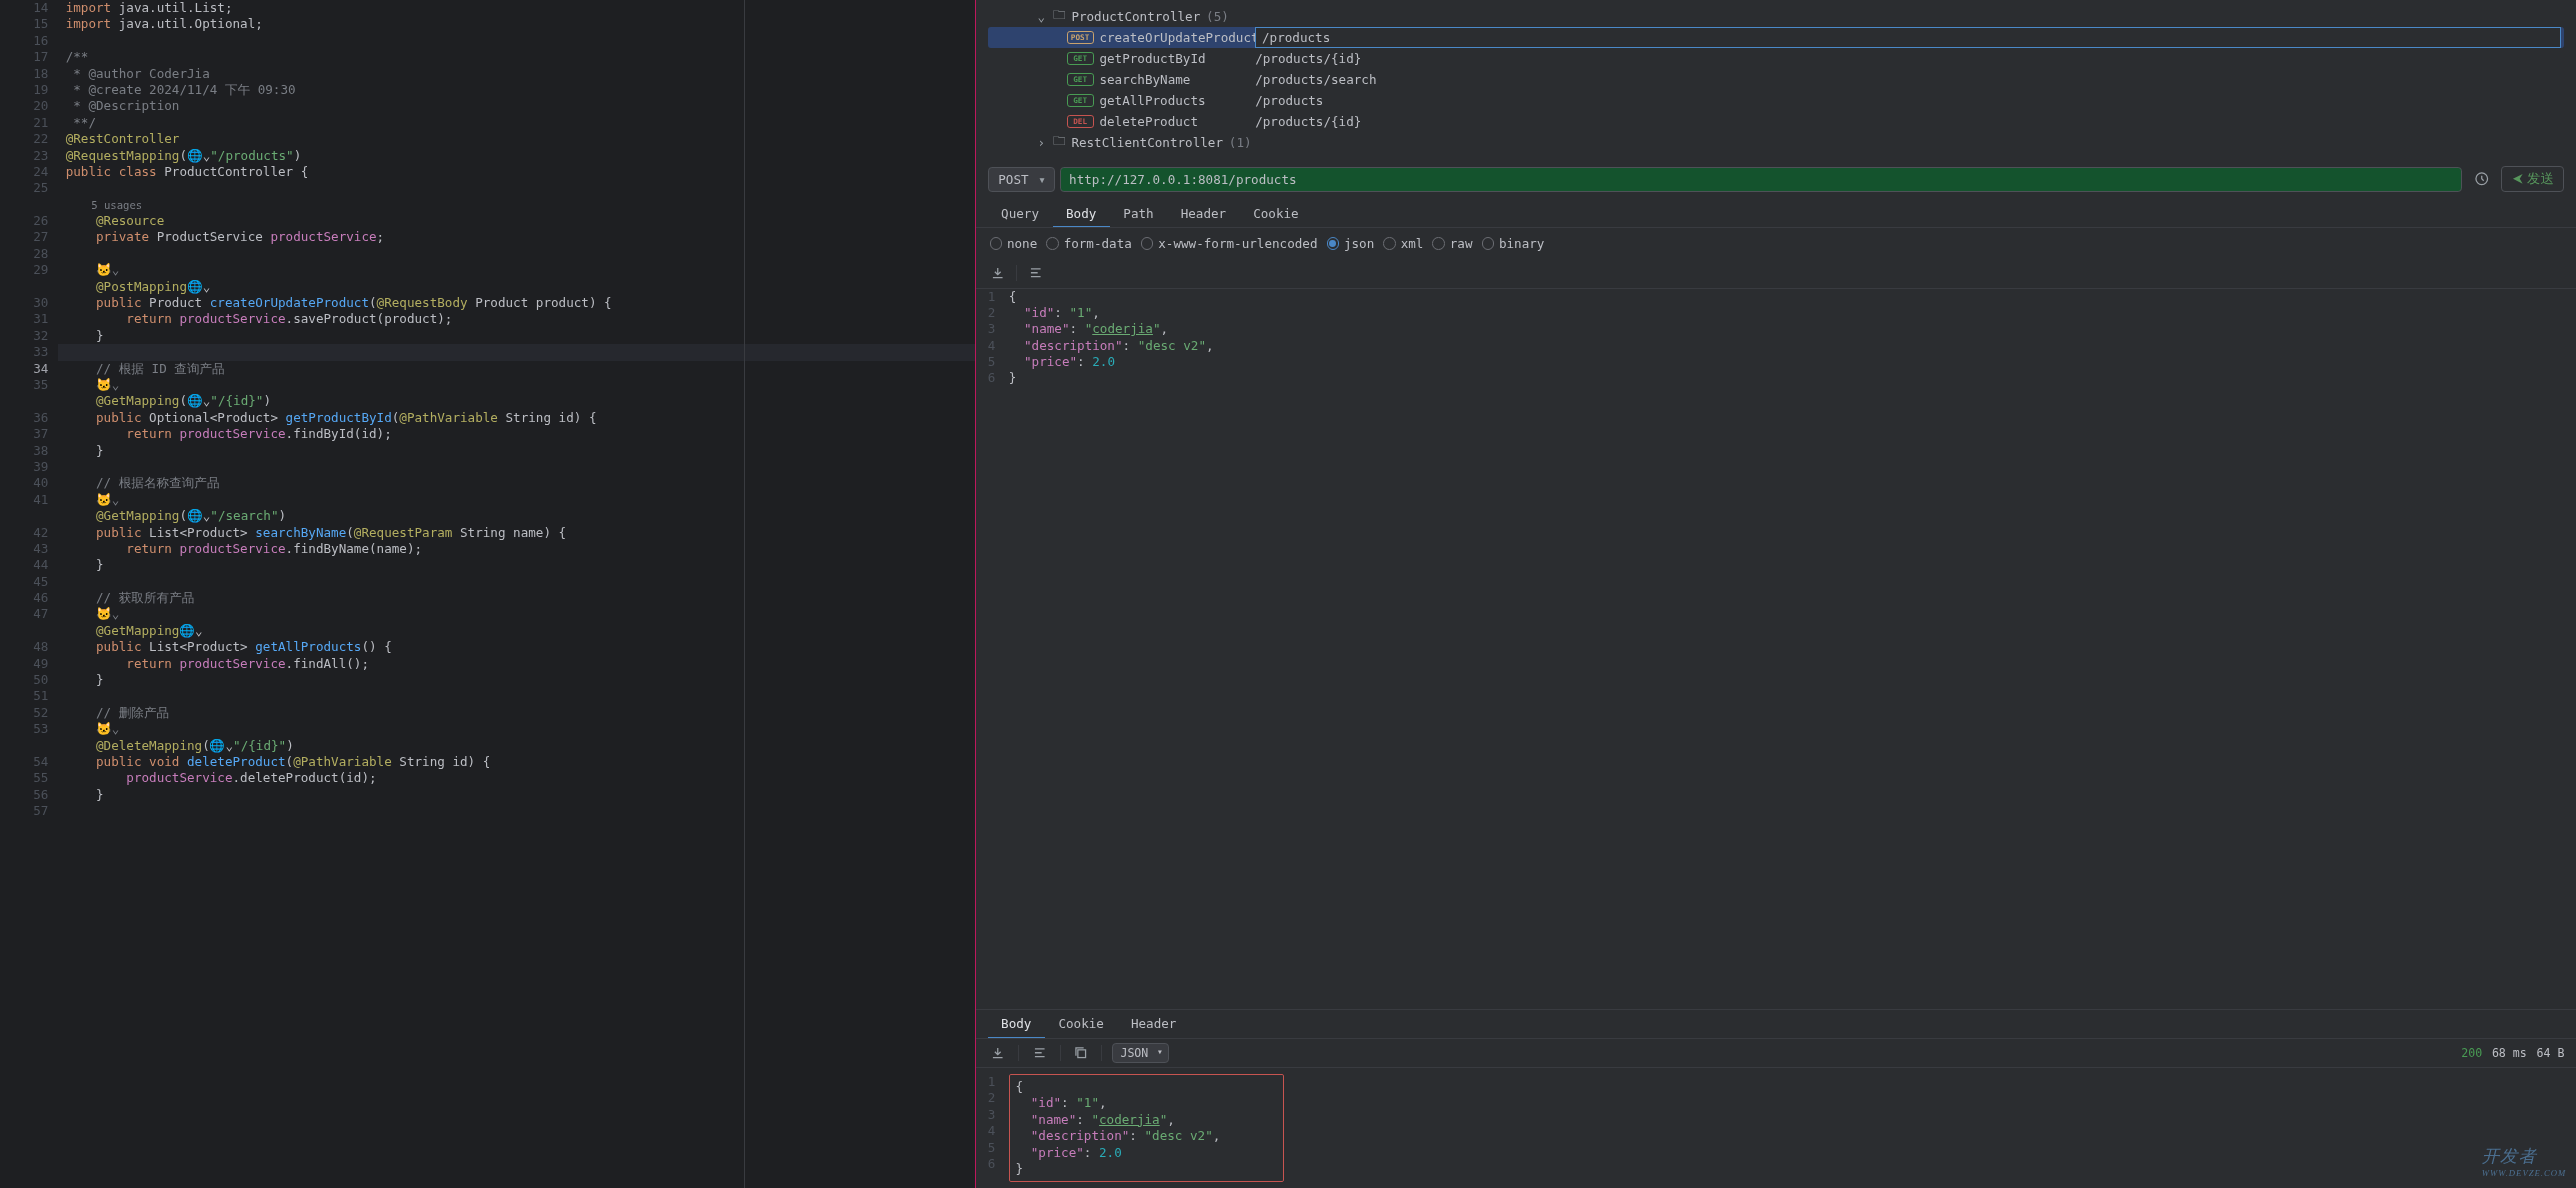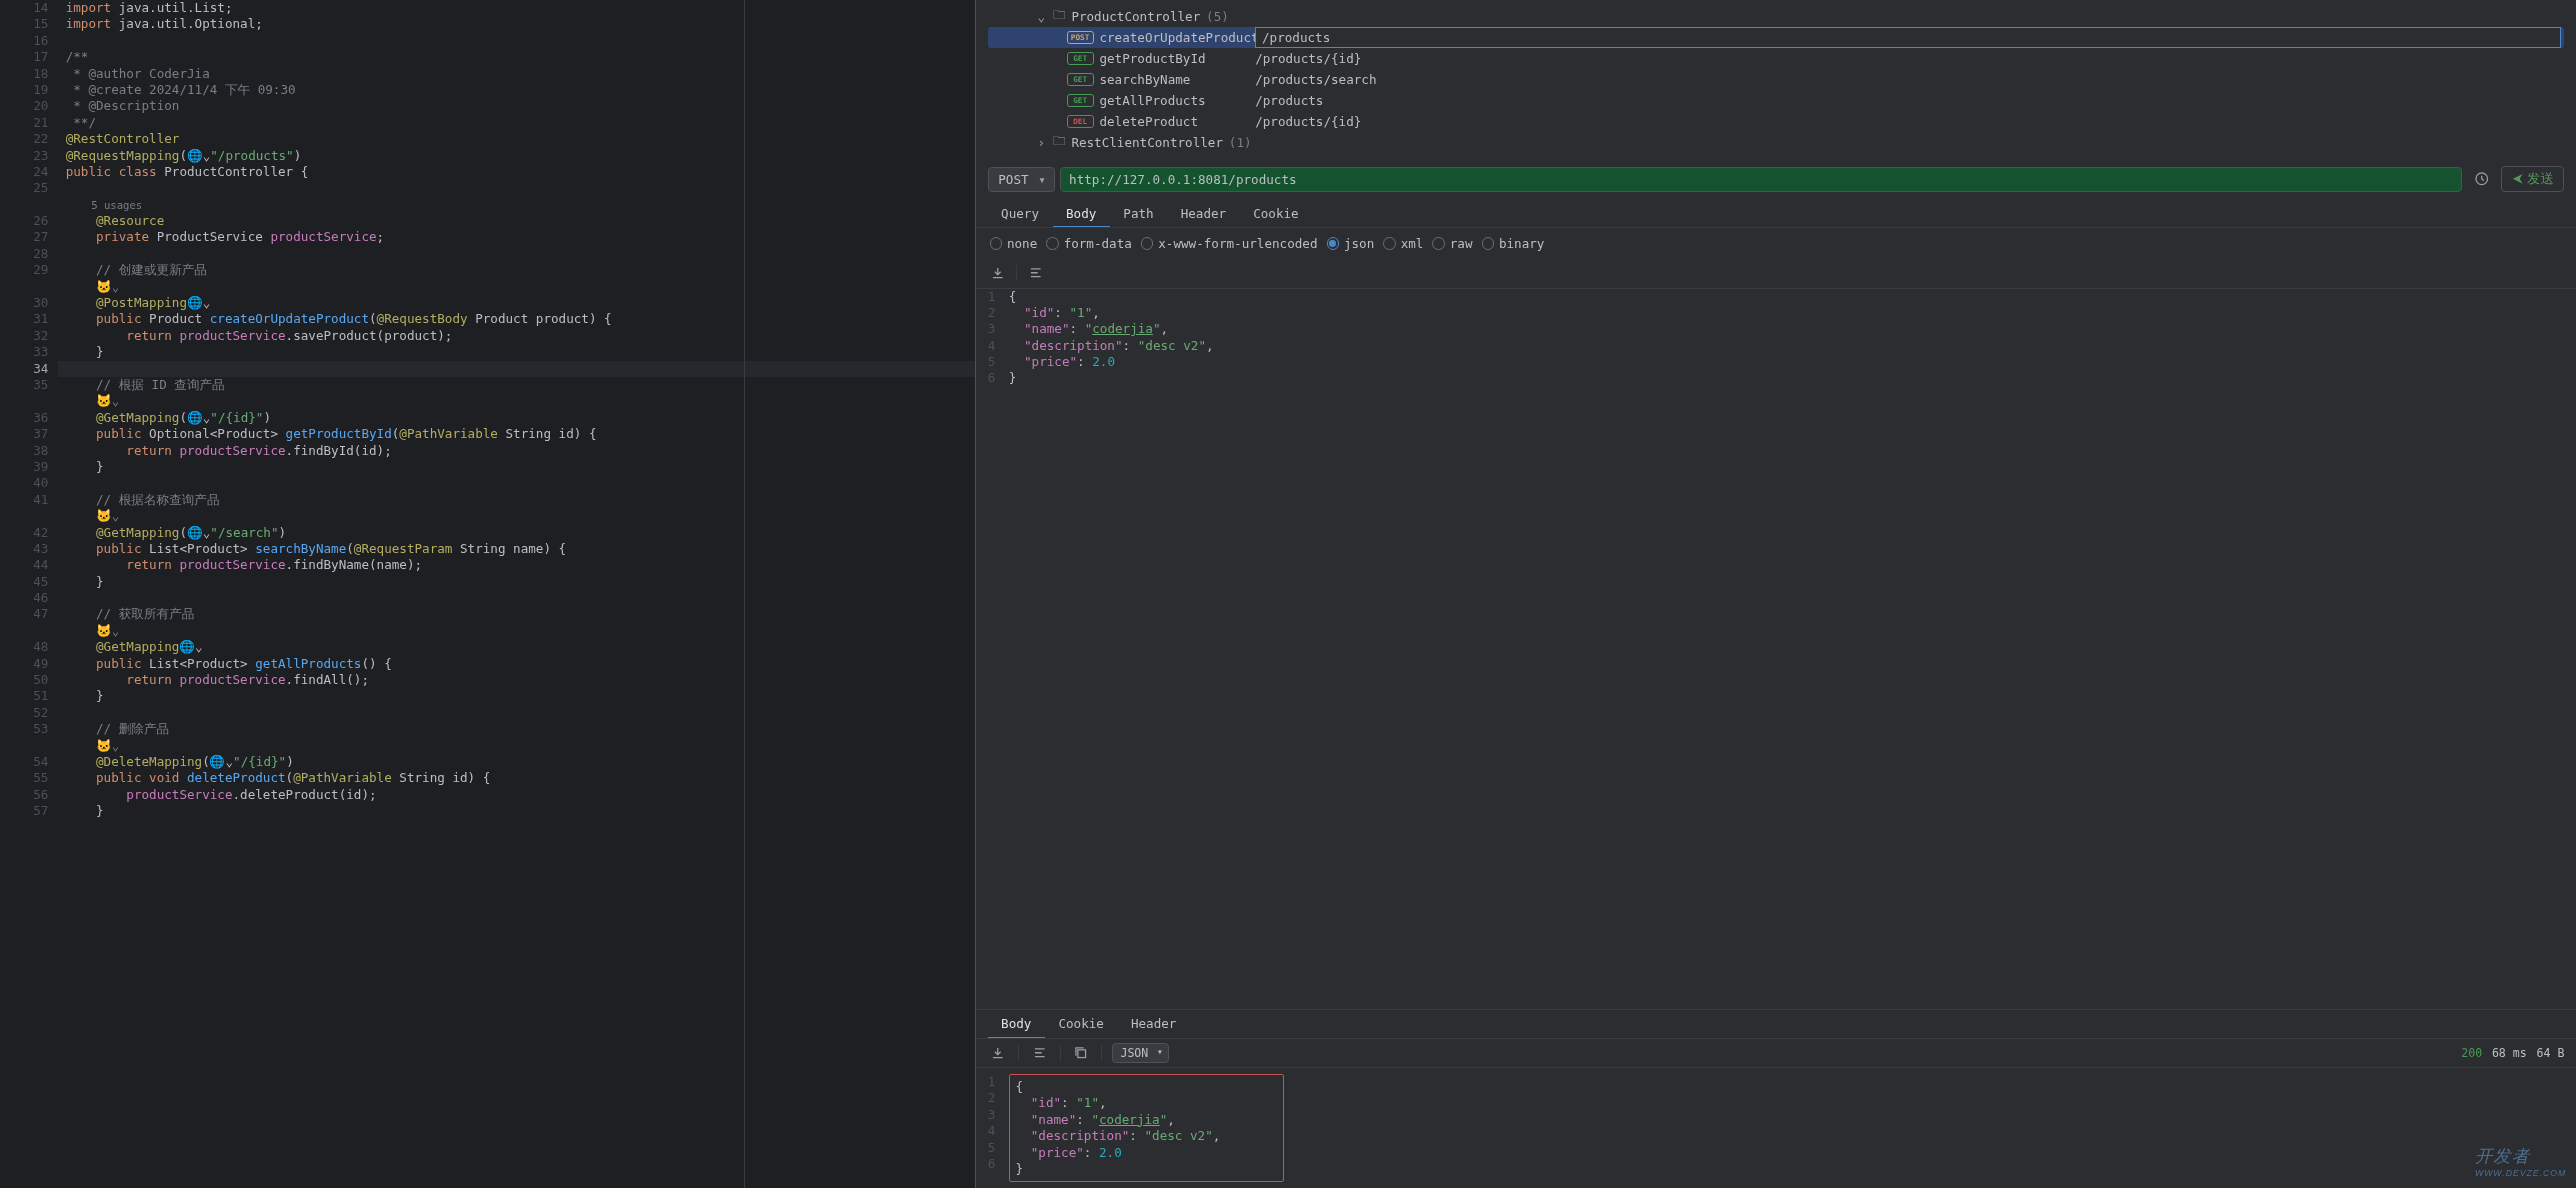--- a/index.html
+++ b/index.html
@@ -75,21 +75,21 @@
 .response-toolbar { display: flex; padding: 3.9px 11.6px; align-items: center; gap: 5.8px; border-bottom: 1px solid #393b40; }
 .dropdown-btn { background: #393b40; border: 1px solid #4e5157; border-radius: 3.9px; padding: 1.9px 19.3px 1.9px 7.7px; color: #bcbec4; position: relative; cursor: pointer; font-size: 11.6px; }
 .dropdown-btn::after { content: "▾"; position: absolute; right: 4.8px; font-size: 9.7px; }
 .status-info { margin-left: auto; display: flex; gap: 9.7px; font-size: 11.6px; }
 .status-200 { color: #499c54; }
 .response-body { flex: 1; display: flex; padding: 5.8px 15.5px 5.8px 0; }
 .response-box { flex: 1; border: 1px solid #c75450; border-radius: 1.9px; padding: 3.9px 0; margin-left: 5.8px; max-width: 275px; }
 
 
 .watermark { position: fixed; bottom: 9.7px; right: 9.7px; color: #5a8cba; font-family: Arial; font-size: 17.4px; font-style: italic; opacity: 0.7; letter-spacing: 1px; }
-.watermark .sub { font-size: 8.7px; display: block; text-align: right; }
+.watermark .sub { font-size: 8.7px; display: block; text-align: right; font-family: Liberation Serif, serif; }
 
 svg { display: block; }
 .vertical-sep { width: 1px; background: #393b40; position: absolute; top: 0; bottom: 0; left: 744px; }
 </style>
 </head>
 <body>
 
 <div class="left-panel">
   <div class="gutter" id="gutter">
       <div class="ln">14</div>
@@ -153,21 +153,20 @@
       <div class="code-line"><span class="com"> * @Description</span></div>
       <div class="code-line"><span class="com"> **/</span></div>
       <div class="code-line"><span class="ann">@RestController</span></div>
       <div class="code-line"><span class="ann">@RequestMapping</span><span>(🌐⌄</span><span class="str">"/products"</span><span>)</span></div>
       <div class="code-line"><span class="kw">public class </span><span>ProductController {</span></div>
       <div class="code-line"></div>
       <div class="code-line"><span class="usage">    5 usages</span></div>
       <div class="code-line"><span>    </span><span class="ann">@Resource</span></div>
       <div class="code-line"><span>    </span><span class="kw">private </span><span>ProductService </span><span class="fld">productService</span><span>;</span></div>
       <div class="code-line"></div>
-      <div class="code-line"><span>    </span><span class="com">// 创建或更新产品</span></div>
       <div class="code-line"><span class="com">    🐱⌄</span></div>
       <div class="code-line"><span>    </span><span class="ann">@PostMapping</span><span>🌐⌄</span></div>
       <div class="code-line"><span>    </span><span class="kw">public </span><span>Product </span><span class="mtd">createOrUpdateProduct</span><span>(</span><span class="ann">@RequestBody</span><span> Product product) {</span></div>
       <div class="code-line"><span>        </span><span class="kw">return </span><span class="fld">productService</span><span>.saveProduct(product);</span></div>
       <div class="code-line"><span>    }</span></div>
       <div class="code-line current"></div>
       <div class="code-line"><span>    </span><span class="com">// 根据 ID 查询产品</span></div>
       <div class="code-line"><span class="com">    🐱⌄</span></div>
       <div class="code-line"><span>    </span><span class="ann">@GetMapping</span><span>(🌐⌄</span><span class="str">"/{id}"</span><span>)</span></div>
       <div class="code-line"><span>    </span><span class="kw">public </span><span>Optional&lt;Product&gt; </span><span class="mtd">getProductById</span><span>(</span><span class="ann">@PathVariable</span><span> String id) {</span></div>

